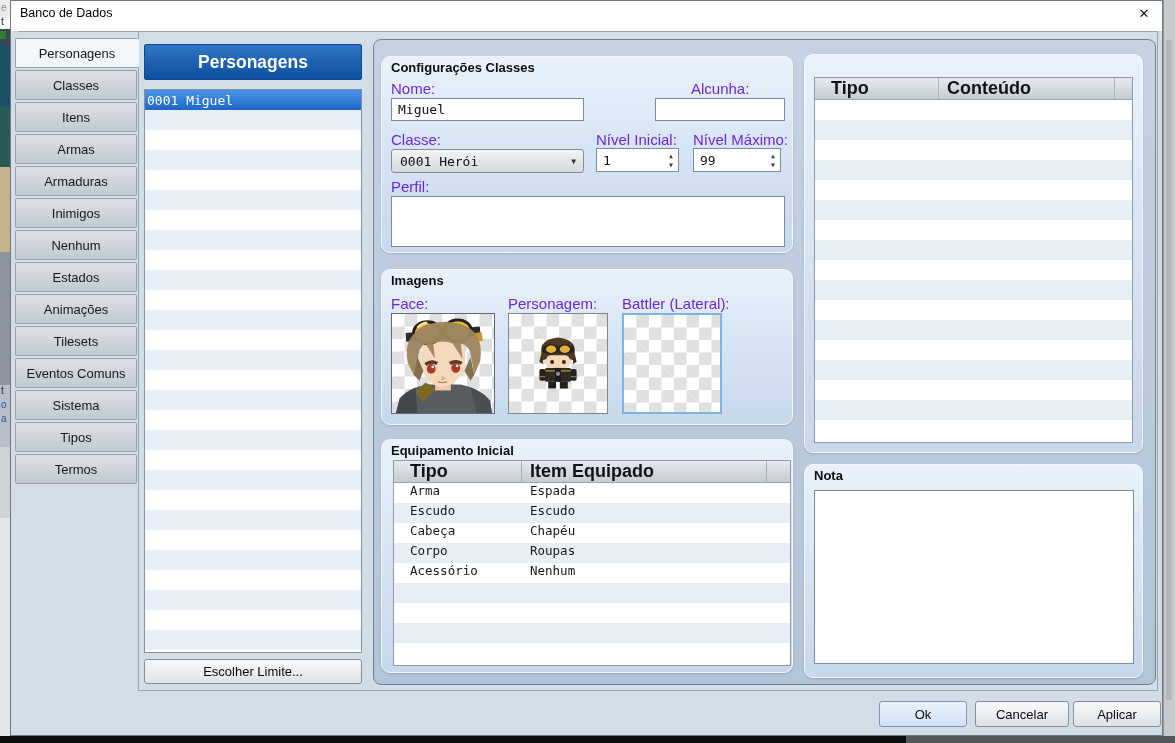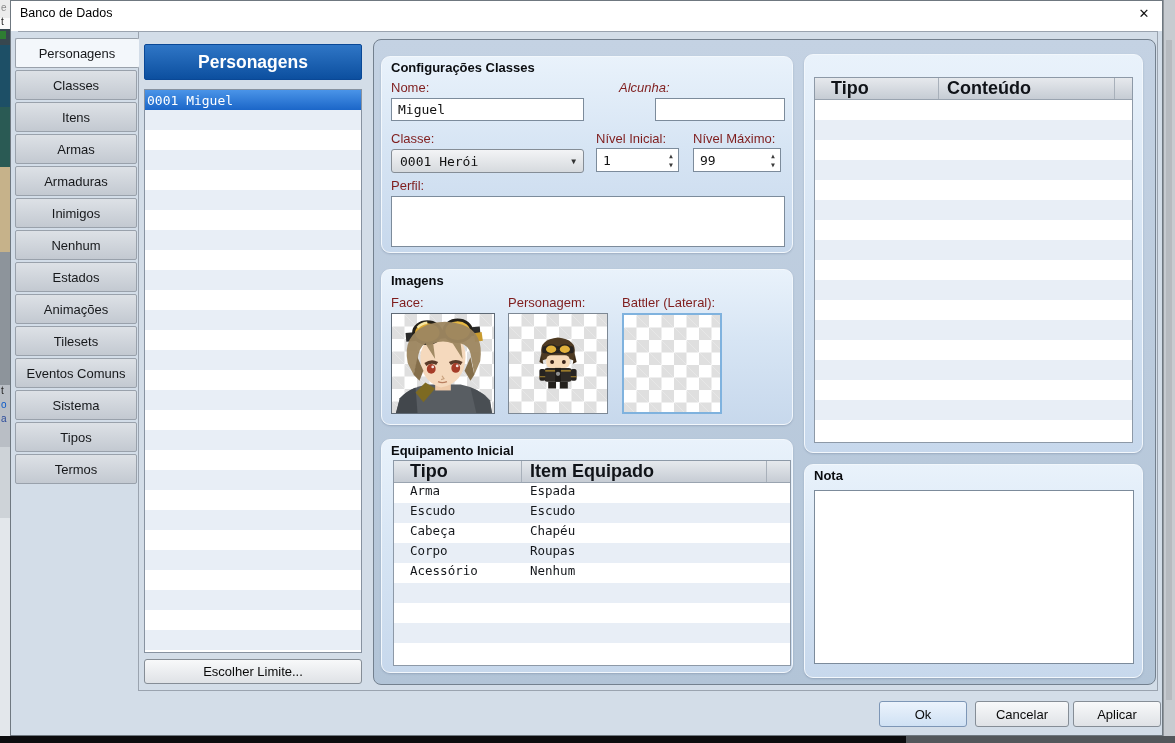--- a/index.html
+++ b/index.html
@@ -58,21 +58,21 @@
   .pbtn.primary{background:linear-gradient(#ecf3fc,#cfe1f4);border-color:#7d96b6;}
   .limitbtn{left:133px;top:658px;width:218px;height:25px;}
 
   
   .panel{left:362px;top:38px;width:783px;height:646px;border:1px solid #73808e;border-radius:8px;
          background:linear-gradient(#c4d2e3,#b2c4d7);}
   .group{position:absolute;border-radius:9px;border:1px solid #f2f7fc;
          background:linear-gradient(180deg,#e9f2fb 0%,#d7e5f4 45%,#c7d8ec 100%);
          box-shadow:0 1px 2px rgba(60,80,110,.25);}
   .gtitle{position:absolute;font-weight:bold;font-size:13px;color:#0b0d10;}
-  .flabel{position:absolute;font-size:13px;color:#7f1d1d;}
+  .flabel{position:absolute;font-size:15px;color:#6d28d9;}
   .tinput{position:absolute;background:#fff;border:1px solid #7c8b9b;display:flex;align-items:center;
           padding:0 6px;font-family:"DejaVu Sans Mono",monospace;font-size:13px;color:#111;cursor:text;}
   .tarea{position:absolute;background:#fff;border:1px solid #7c8b9b;cursor:text;}
   .dsel{position:absolute;display:flex;align-items:center;background:linear-gradient(#f3f4f6,#d6dade);
         border:1px solid #858d96;border-radius:3px;font-family:"DejaVu Sans Mono",monospace;font-size:13px;
         color:#111;padding:8px 8px;cursor:pointer;}
   .dsel .arr{position:absolute;right:7px;font-size:8px;color:#333;}
   .spin{position:absolute;background:#fff;border:1px solid #7c8b9b;display:flex;align-items:center;
         padding:0 18px 0 6px;font-family:"DejaVu Sans Mono",monospace;font-size:13px;color:#111;}
   .spin .arrs{position:absolute;right:5px;top:0;height:100%;display:flex;flex-direction:column;
@@ -196,21 +196,21 @@
     </div>
   <div class="abs pbtn limitbtn">Escolher Limite...</div>
 
   <div class="abs panel"></div>
 
   <div class="group" style="left:370px;top:55px;width:412px;height:197px;">
     <span class="gtitle" style="left:9px;top:3px;">Configurações Classes</span>
   </div>
   <span class="abs flabel" style="left:380px;top:79px;">Nome:</span>
   <div class="abs tinput" style="left:380px;top:97px;width:193px;height:23px;">Miguel</div>
-  <span class="abs flabel" style="left:608px;top:79px;font-style:italic;">Alcunha:</span>
+  <span class="abs flabel" style="left:680px;top:79px;">Alcunha:</span>
   <div class="abs tinput" style="left:644px;top:97px;width:130px;height:23px;"></div>
 
   <span class="abs flabel" style="left:380px;top:130px;">Classe:</span>
   <div class="abs dsel" style="left:380px;top:148px;width:193px;height:24px;">
     <span>0001 Herói</span>
     <span class="arr">▼</span>
   </div>
 
   <span class="abs flabel" style="left:585px;top:130px;">Nível Inicial:</span>
   <div class="abs spin" style="left:585px;top:147px;width:83px;height:24px;">

